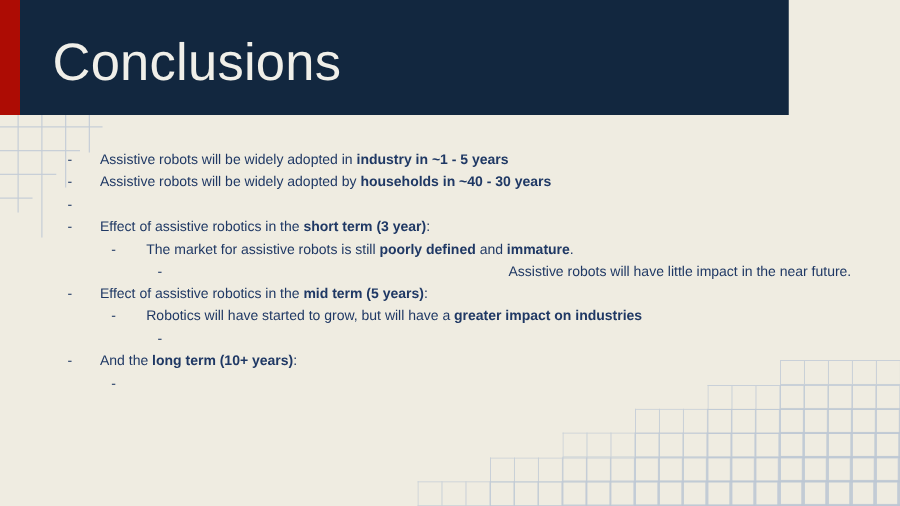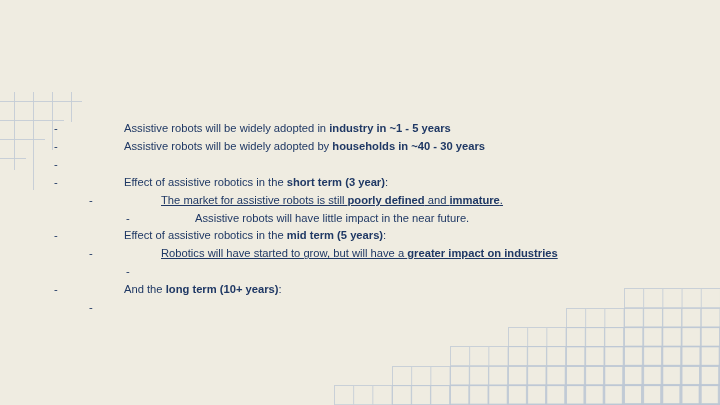--- a/index.html
+++ b/index.html
@@ -99,39 +99,38 @@
 
   .dash {
     flex: 0 0 auto;
     color: #1f3864;
     font-size: 11.2px;
     line-height: 17.9px;
   }
   .btext {
     flex: 1 1 auto;
     color: #1f3864;
-    margin-left: 44px;
   }
   .btext b {
     font-weight: bold;
   }
 
   
   .lvl1 { padding-left: 54px; }
   .lvl1 > .dash { width: 26px; }
 
   .lvl2 { padding-left: 89px; }
   .lvl2 > .dash { width: 28px; }
 
   .lvl3 { padding-left: 126px; }
   .lvl3 > .dash { width: 25px; }
 
   .lvl1 > .btext { max-width: 600px; }
-  .lvl2 > .btext { max-width: 565px; text-decoration: underline; }
-  .lvl3 > .btext { max-width: 530px; }
+  .lvl2 > .btext { max-width: 565px; }
+  .lvl3 > .btext { max-width: 530px; text-align: right; }
 </style>
 </head>
 <body>
 
 <div id="slide">
 
   <div class="grid-layer">
     <div class="tl-line-v" style="left:14px; top:92px; height:78px;"></div>
     <div class="tl-line-v" style="left:33px; top:92px; height:98px;"></div>
     <div class="tl-line-v" style="left:52px; top:92px; height:58px;"></div>
@@ -144,20 +143,24 @@
 
   <div class="grid-layer">
     <div class="gr-block" style="left:624px; top:288px; width:96px; height:117px;"></div>
     <div class="gr-block" style="left:566px; top:308px; width:154px; height:97px;"></div>
     <div class="gr-block" style="left:508px; top:327px; width:212px; height:78px;"></div>
     <div class="gr-block" style="left:450px; top:346px; width:270px; height:59px;"></div>
     <div class="gr-block" style="left:392px; top:366px; width:328px; height:39px;"></div>
     <div class="gr-block" style="left:334px; top:385px; width:386px; height:20px;"></div>
   </div>
 
+  <div id="title-bar">
+    <div id="title-accent"></div>
+    <div id="title-text">Conclusions</div>
+  </div>
 
   <div id="body-area">
       <div class="bullet-row lvl1">
         <span class="dash">-</span>
         <span class="btext"><span>Assistive robots will be widely adopted in </span><b>industry  in ~1 - 5 years</b></span>
       </div>
       <div class="bullet-row lvl1">
         <span class="dash">-</span>
         <span class="btext"><span>Assistive robots will be widely adopted by </span><b>households in ~40 - 30 years</b></span>
       </div>

